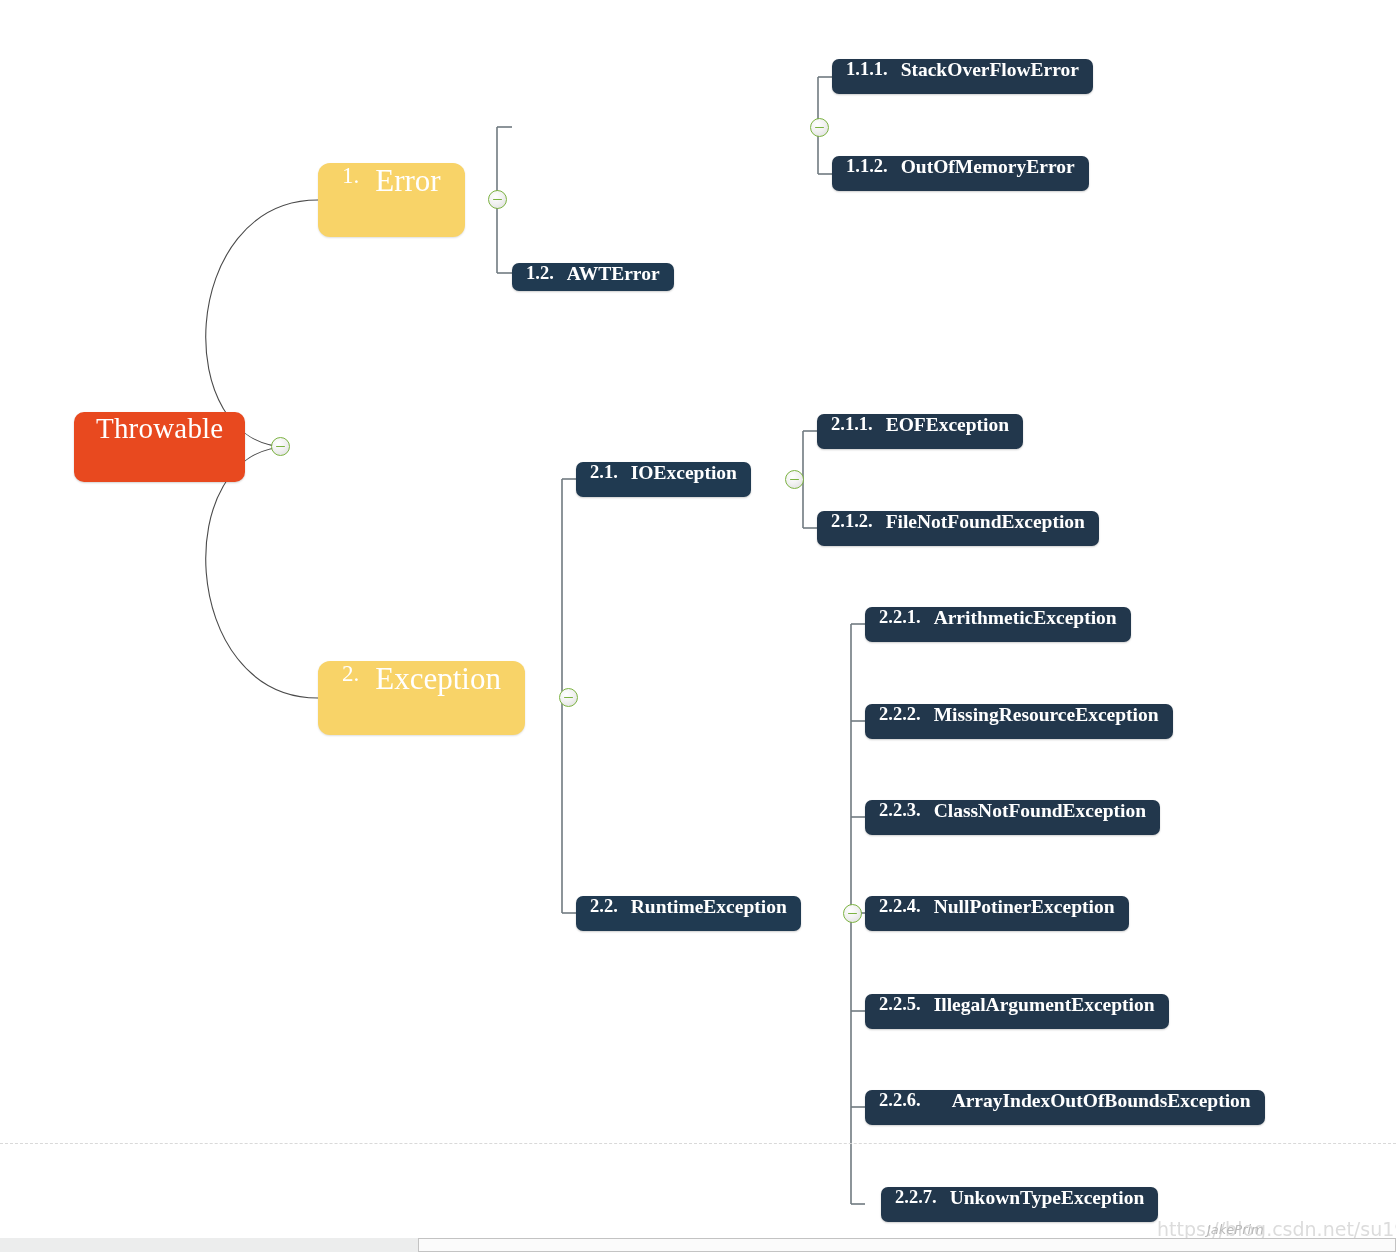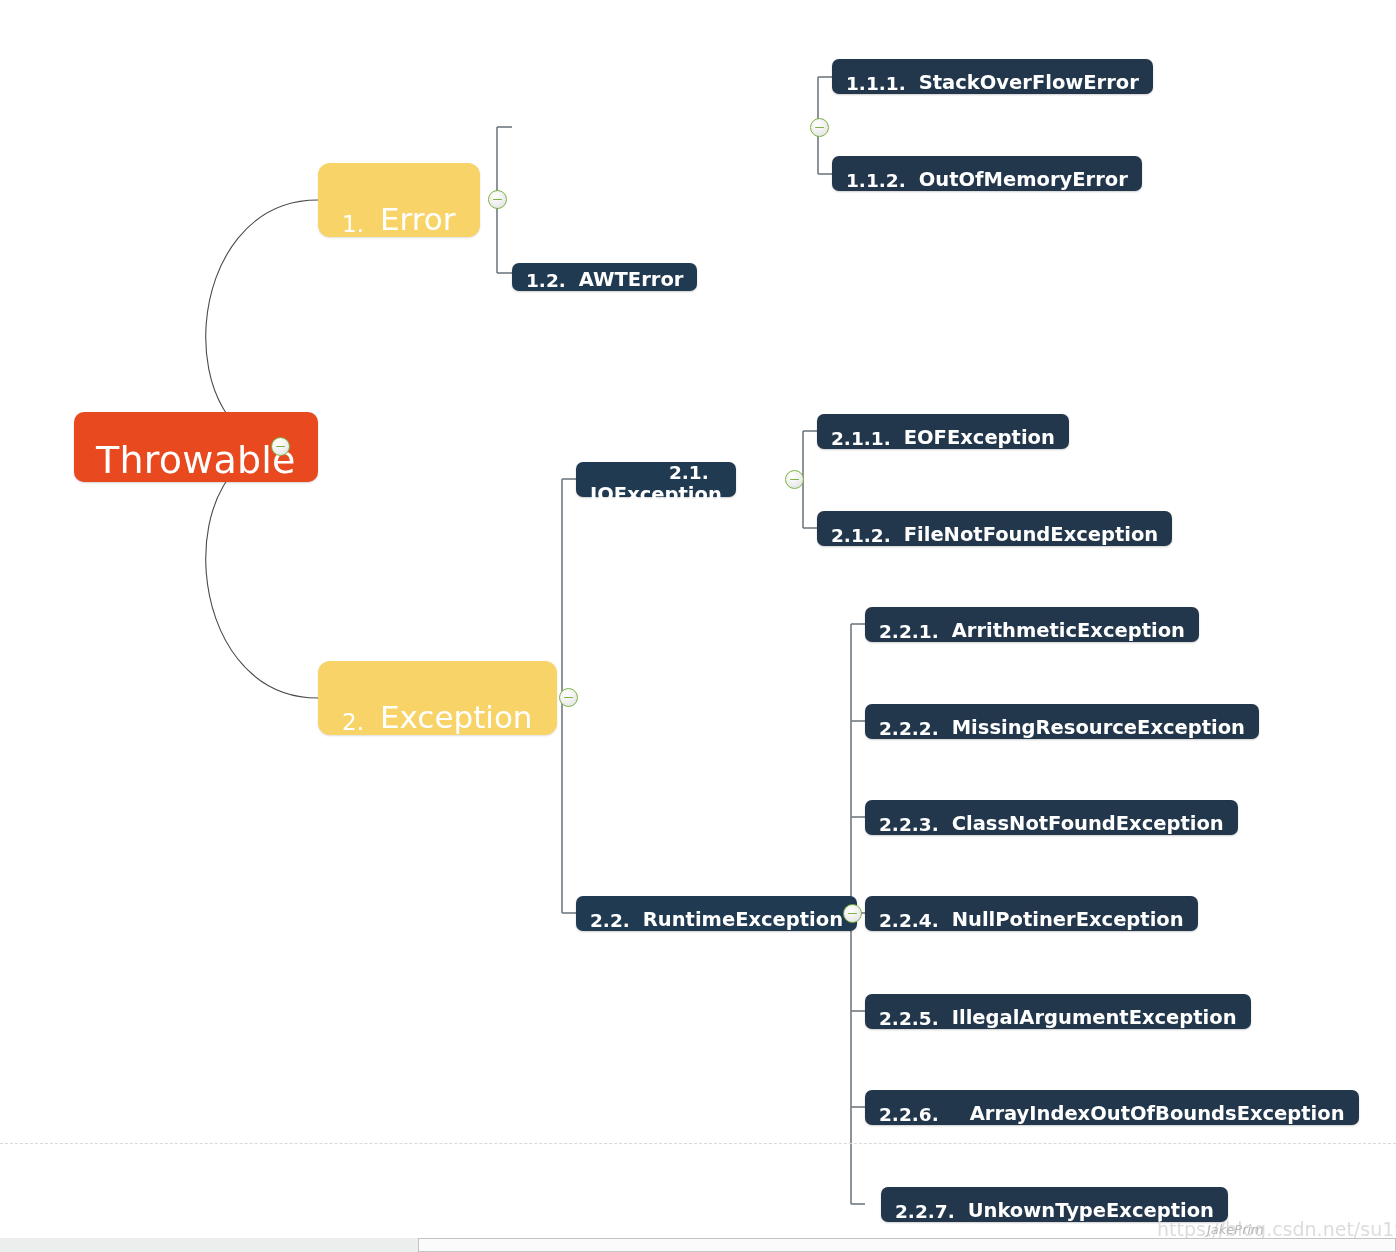--- a/index.html
+++ b/index.html
@@ -21,34 +21,35 @@
     top: 0;
     width: 1396px;
     height: 1252px;
     pointer-events: none;
   }
 
   
   .node {
     position: absolute;
     display: flex;
-    align-items: flex-end;
+    align-items: flex-start;
     box-sizing: border-box;
     white-space: nowrap;
     color: #ffffff;
     border-radius: 8px;
+    font-family: Liberation Serif, serif;
   }
   .node .idx { display: inline-block; }
   .node .nm  { display: inline-block; }
 
   .node.root {
     background: #e8491f;
     border-radius: 10px;
     padding: 0 22px;
-    font-size: 38px;
+    font-size: 29px;
     letter-spacing: .2px;
     box-shadow: 0 1px 2px rgba(0,0,0,.18);
   }
   .node.lvl1 {
     background: #f8d368;
     border-radius: 12px;
     padding: 0 24px;
     box-shadow: 0 1px 2px rgba(0,0,0,.13);
   }
   .node.lvl1 .idx { font-size: 23px; margin-right: 16px; }
@@ -197,21 +198,21 @@
   </div>
 
   <div class="node lvl1" style="left:318px; top:661px; height:74px;">
     <span class="idx">2.</span>
     <span class="nm">Exception</span>
   </div>
   <div class="toggle" style="left:559px; top:688px;">
     <span class="bar"></span>
   </div>
 
-  <div class="node dark lvl2" style="left:576px; top:462px; height:35px;flex-direction:column;">
+  <div class="node dark lvl2" style="left:576px; top:462px; height:35px;">
     <span class="idx">2.1.</span>
     <span class="nm">IOException</span>
   </div>
   <div class="toggle" style="left:785px; top:470px;">
     <span class="bar"></span>
   </div>
 
   <div class="node dark lvl3" style="left:817px; top:414px; height:35px;">
     <span class="idx">2.1.1.</span>
     <span class="nm">EOFException</span>

